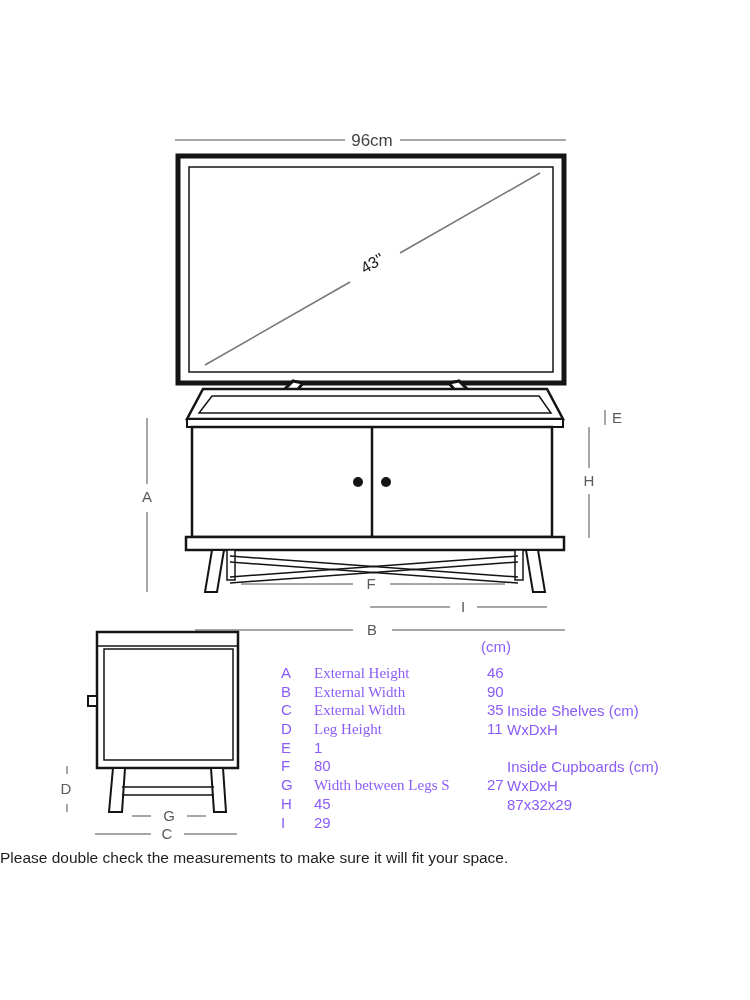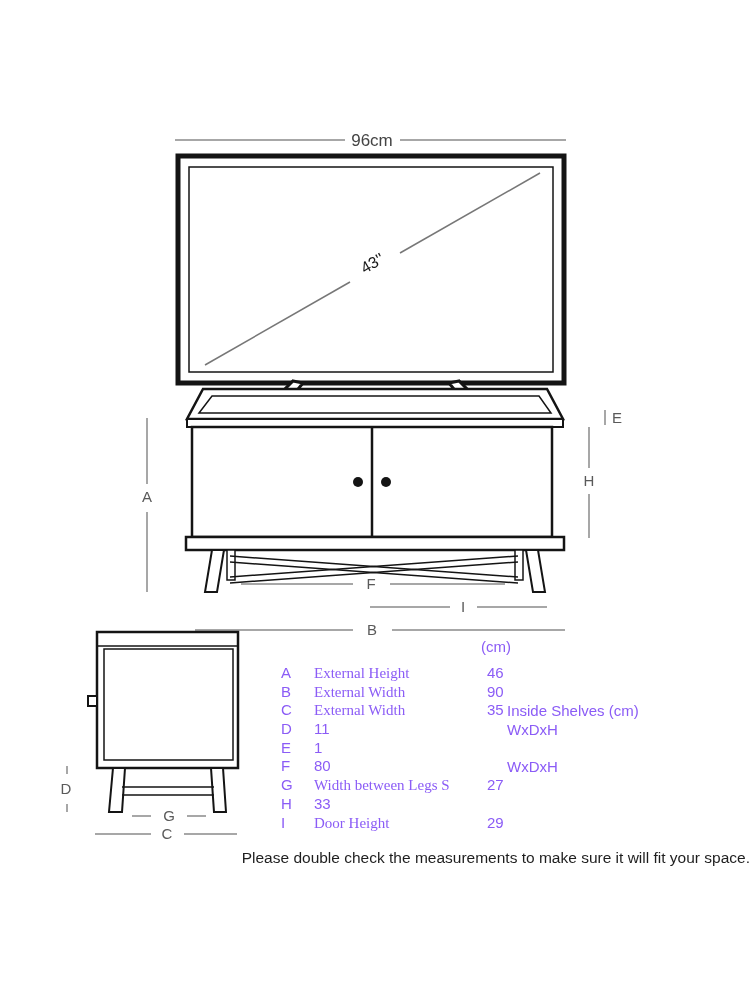--- a/index.html
+++ b/index.html
@@ -18,21 +18,21 @@
   .spec-rows{margin-top:8px;}
   .spec-row{display:flex;height:18.7px;line-height:18.7px;white-space:nowrap;}
   .spec-row .k{width:33px;padding-left:7px;flex:none;}
   .spec-row .l{width:173px;flex:none;font-family:Liberation Serif, serif;}
   .spec-row .v{flex:none;}
 
   .inside-specs{position:absolute;left:507px;top:682px;width:200px;
     font-size:15px;line-height:18.7px;color:#8b5cf6;margin-top:20px;}
   .inside-block-2{margin-top:19px;}
 
-  .note{position:absolute;left:0;right:0;top:849px;text-align:right;
+  .note{position:absolute;left:0;right:0;top:849px;text-align:left;
     font-size:15.5px;color:#1e1e1e;}
 </style>
 </head>
 <body>
 
 <div class="stage">
 <svg width="750" height="1000" viewBox="0 0 750 1000">
 
   <g>
     <line x1="175" y1="140" x2="345" y2="140" stroke="#8a8a8a" stroke-width="1.5"></line>
@@ -130,53 +130,55 @@
       <span class="l">External Width</span>
       <span class="v">90</span>
     </div>
     <div class="spec-row">
       <span class="k">C</span>
       <span class="l">External Width</span>
       <span class="v">35</span>
     </div>
     <div class="spec-row">
       <span class="k">D</span>
+      <span class="l">Leg Height</span>
       <span class="v">11</span>
     </div>
     <div class="spec-row">
       <span class="k">E</span>
       <span class="v">1</span>
     </div>
     <div class="spec-row">
       <span class="k">F</span>
       <span class="v">80</span>
     </div>
     <div class="spec-row">
       <span class="k">G</span>
       <span class="l">Width between Legs S</span>
       <span class="v">27</span>
     </div>
     <div class="spec-row">
       <span class="k">H</span>
-      <span class="v">33</span>
+      <span class="v">45</span>
     </div>
     <div class="spec-row">
       <span class="k">I</span>
-      <span class="l">Door Height</span>
       <span class="v">29</span>
     </div>
   </div>
 </div>
 
 
 <div class="inside-specs">
   <div>
     <div>Inside Shelves (cm)</div>
     <div>WxDxH</div>
   </div>
   <div class="inside-block-2">
+    <div>Inside Cupboards (cm)</div>
     <div>WxDxH</div>
+    <div>87x32x29</div>
   </div>
 </div>
 
 
 <div class="note">Please double check the measurements to make sure it will fit your space.</div>
 </div>
 
 </body></html>

